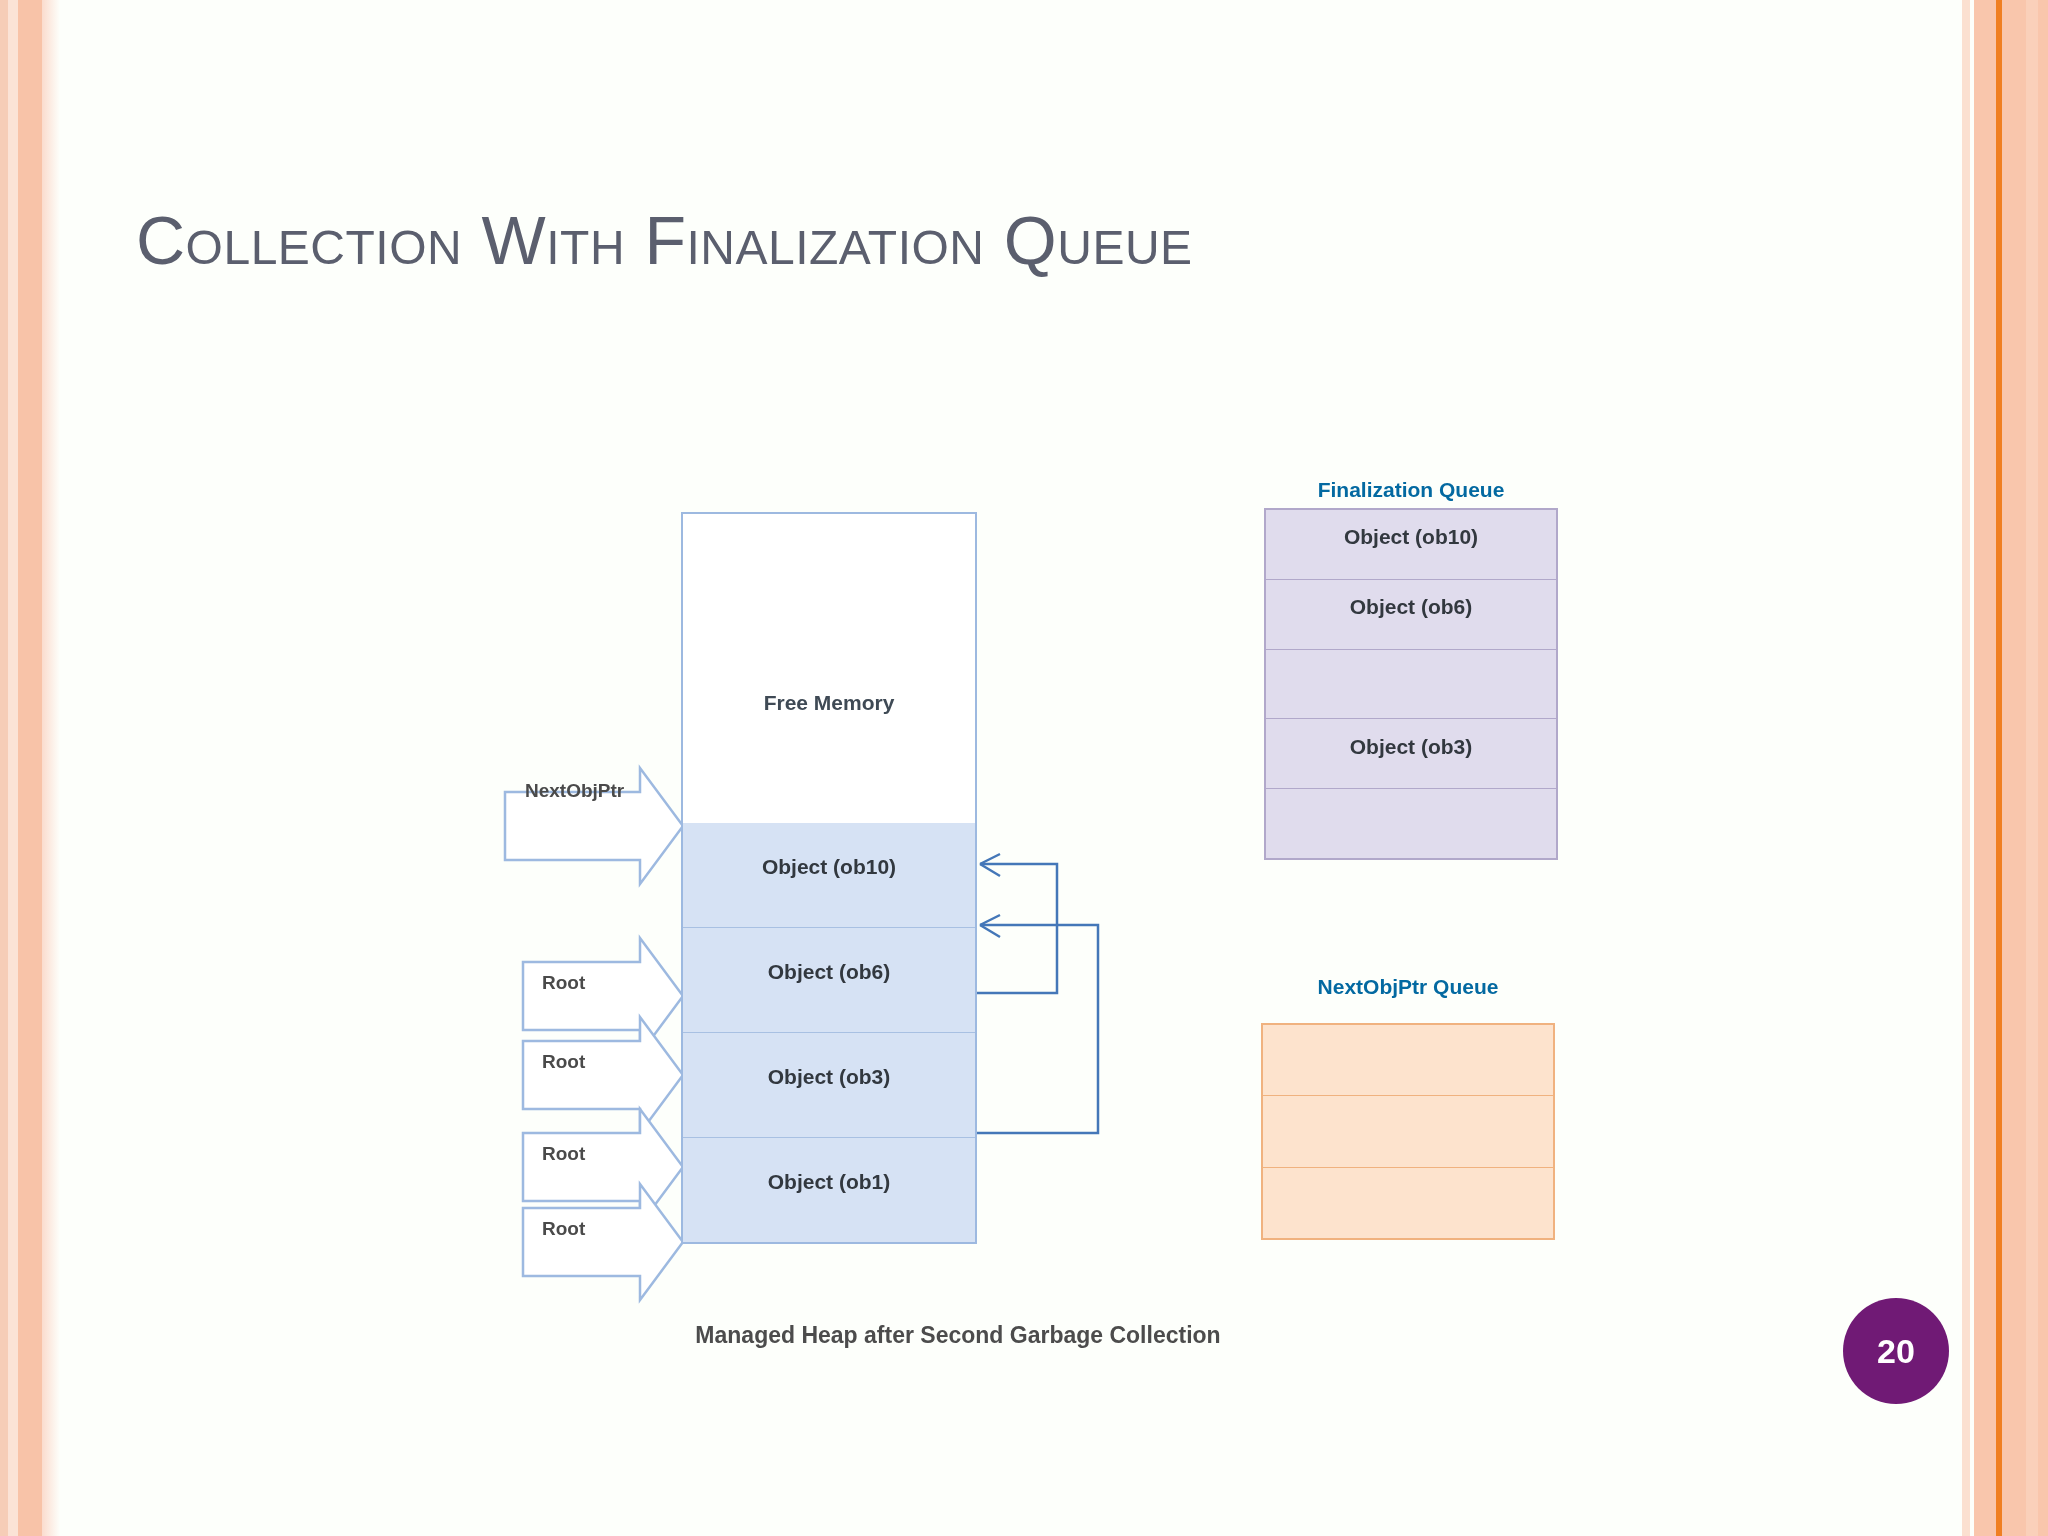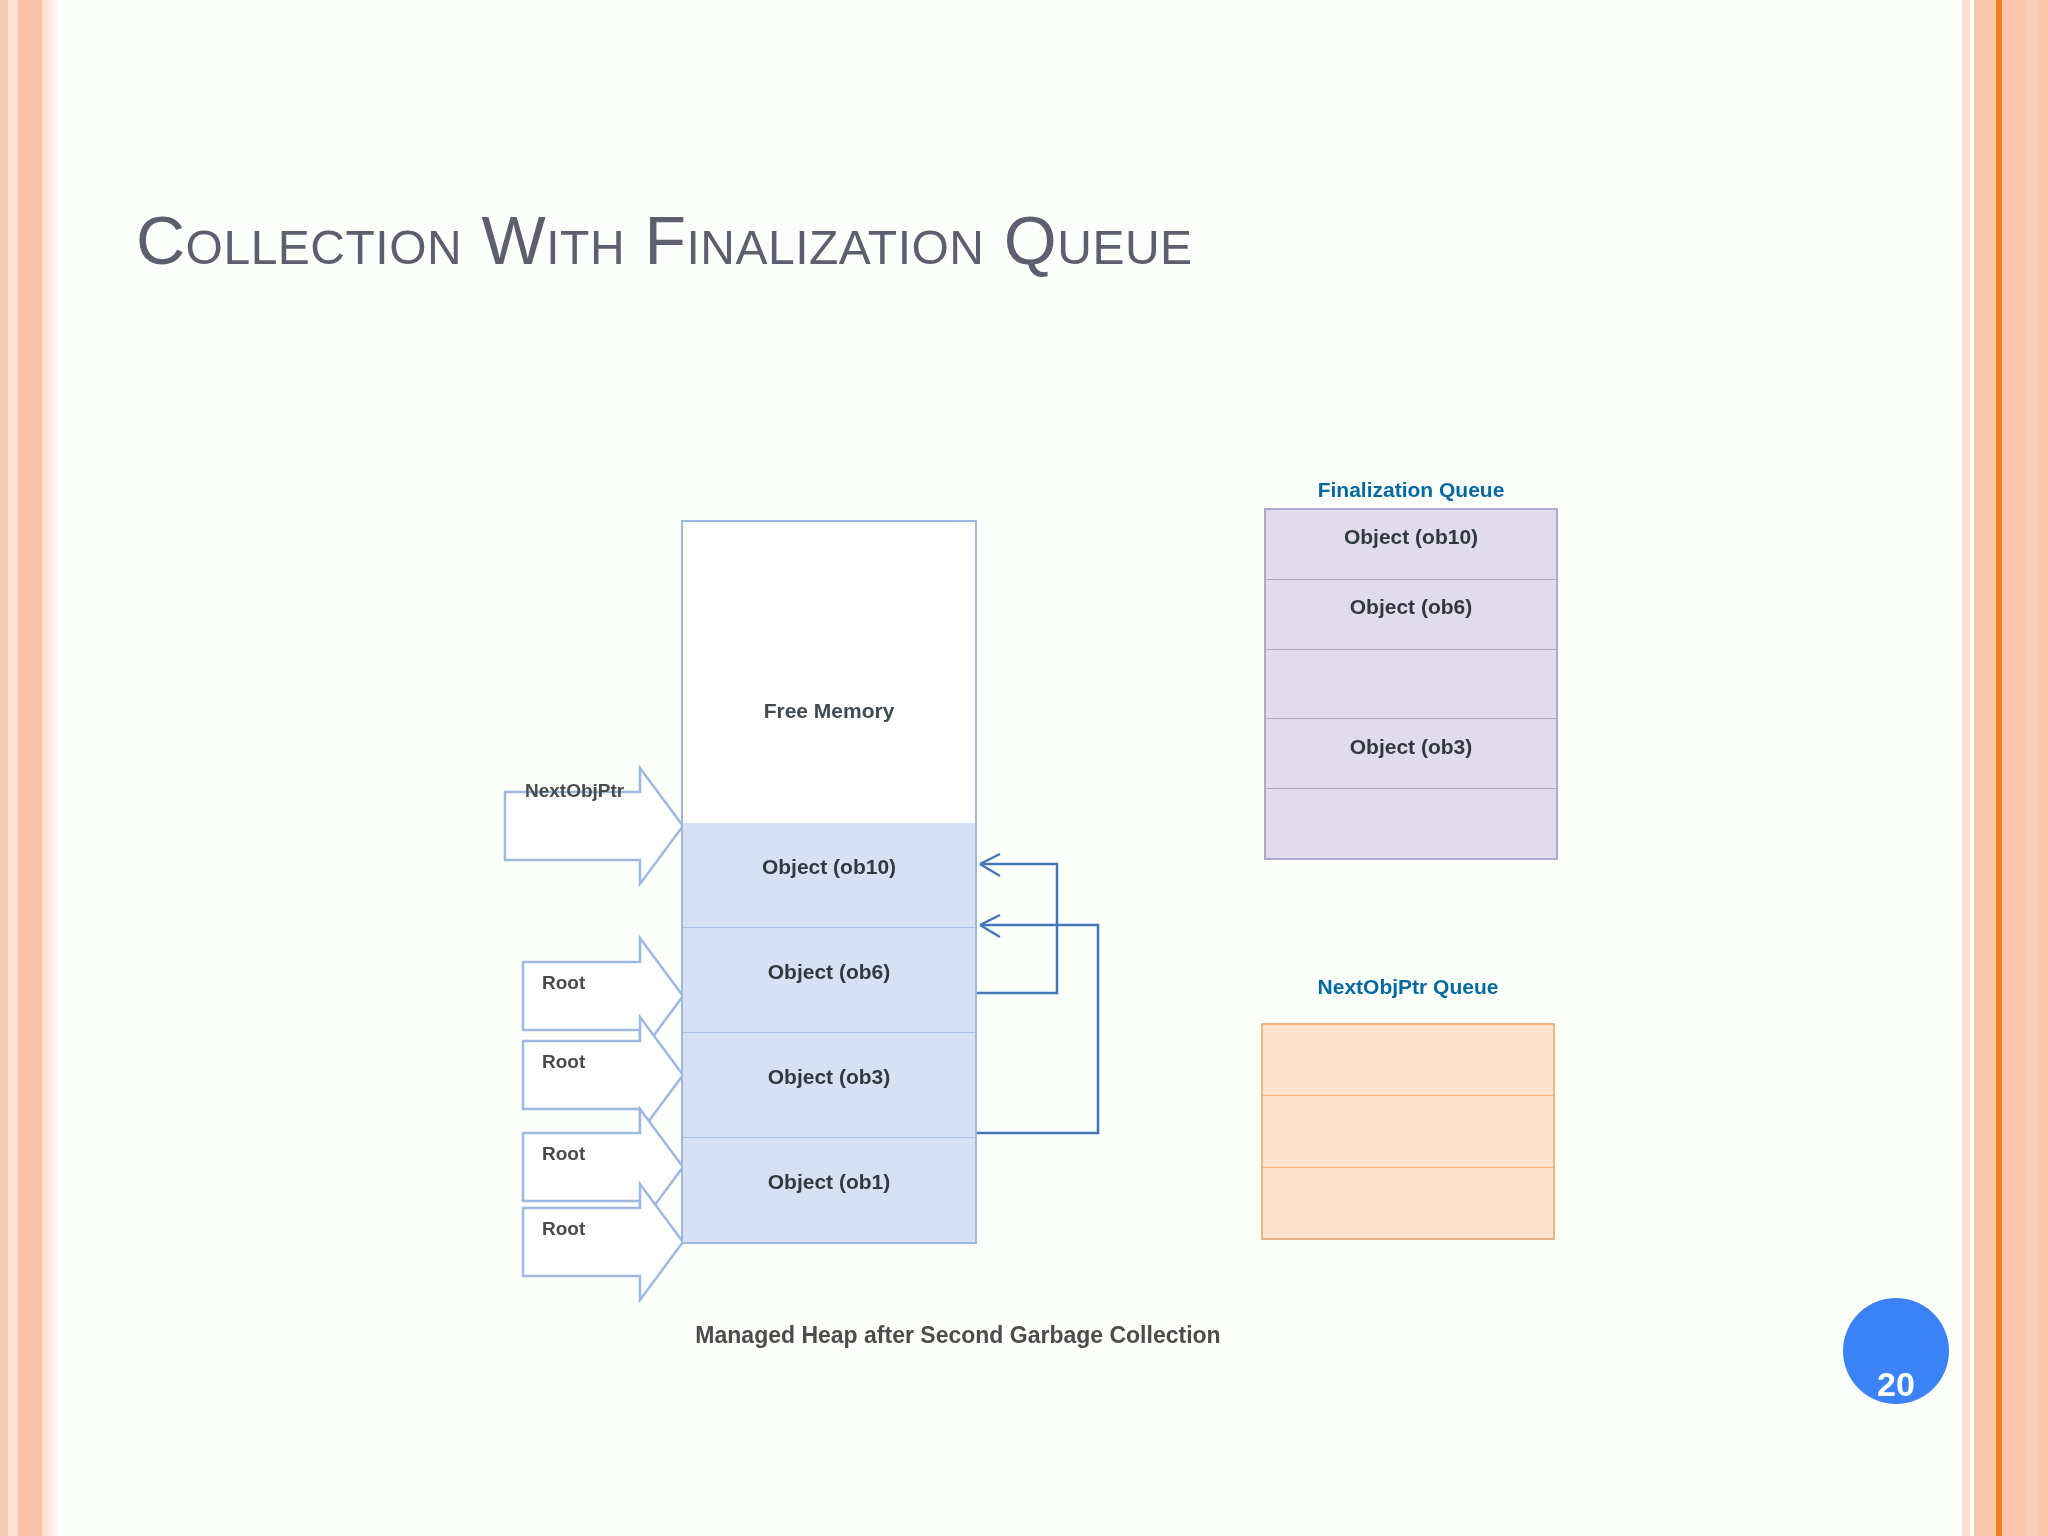--- a/index.html
+++ b/index.html
@@ -57,21 +57,21 @@
   #heap {
     position: absolute;
     left: 681px;
     top: 512px;
     width: 296px;
     height: 732px;
     box-sizing: border-box;
   }
   .free-mem {
     position: absolute;
-    left: 0; top: 8px;
+    left: 0; top: 0;
     width: 100%;
     height: 381px;
     box-sizing: border-box;
     border: 2px solid #9db9e0;
     background: #ffffff;
     display: flex;
     align-items: center;
     justify-content: center;
     color: #3f4a55;
     font-size: 21px;
@@ -172,24 +172,24 @@
   #caption-inner { margin-left: -220px; display: inline-block; }
 
   
   #page-badge {
     position: absolute;
     left: 1843px;
     top: 1298px;
     width: 106px;
     height: 106px;
     border-radius: 50%;
-    background: #3b82f6;
+    background: #701a75;
     color: #ffffff;
     display: flex;
-    align-items: flex-end;
+    align-items: center;
     justify-content: center;
     font-size: 34px;
     font-weight: bold;
   }
 
   
   #connectors {
     position: absolute;
     left: 0; top: 0;
     width: 2048px; height: 1536px;

